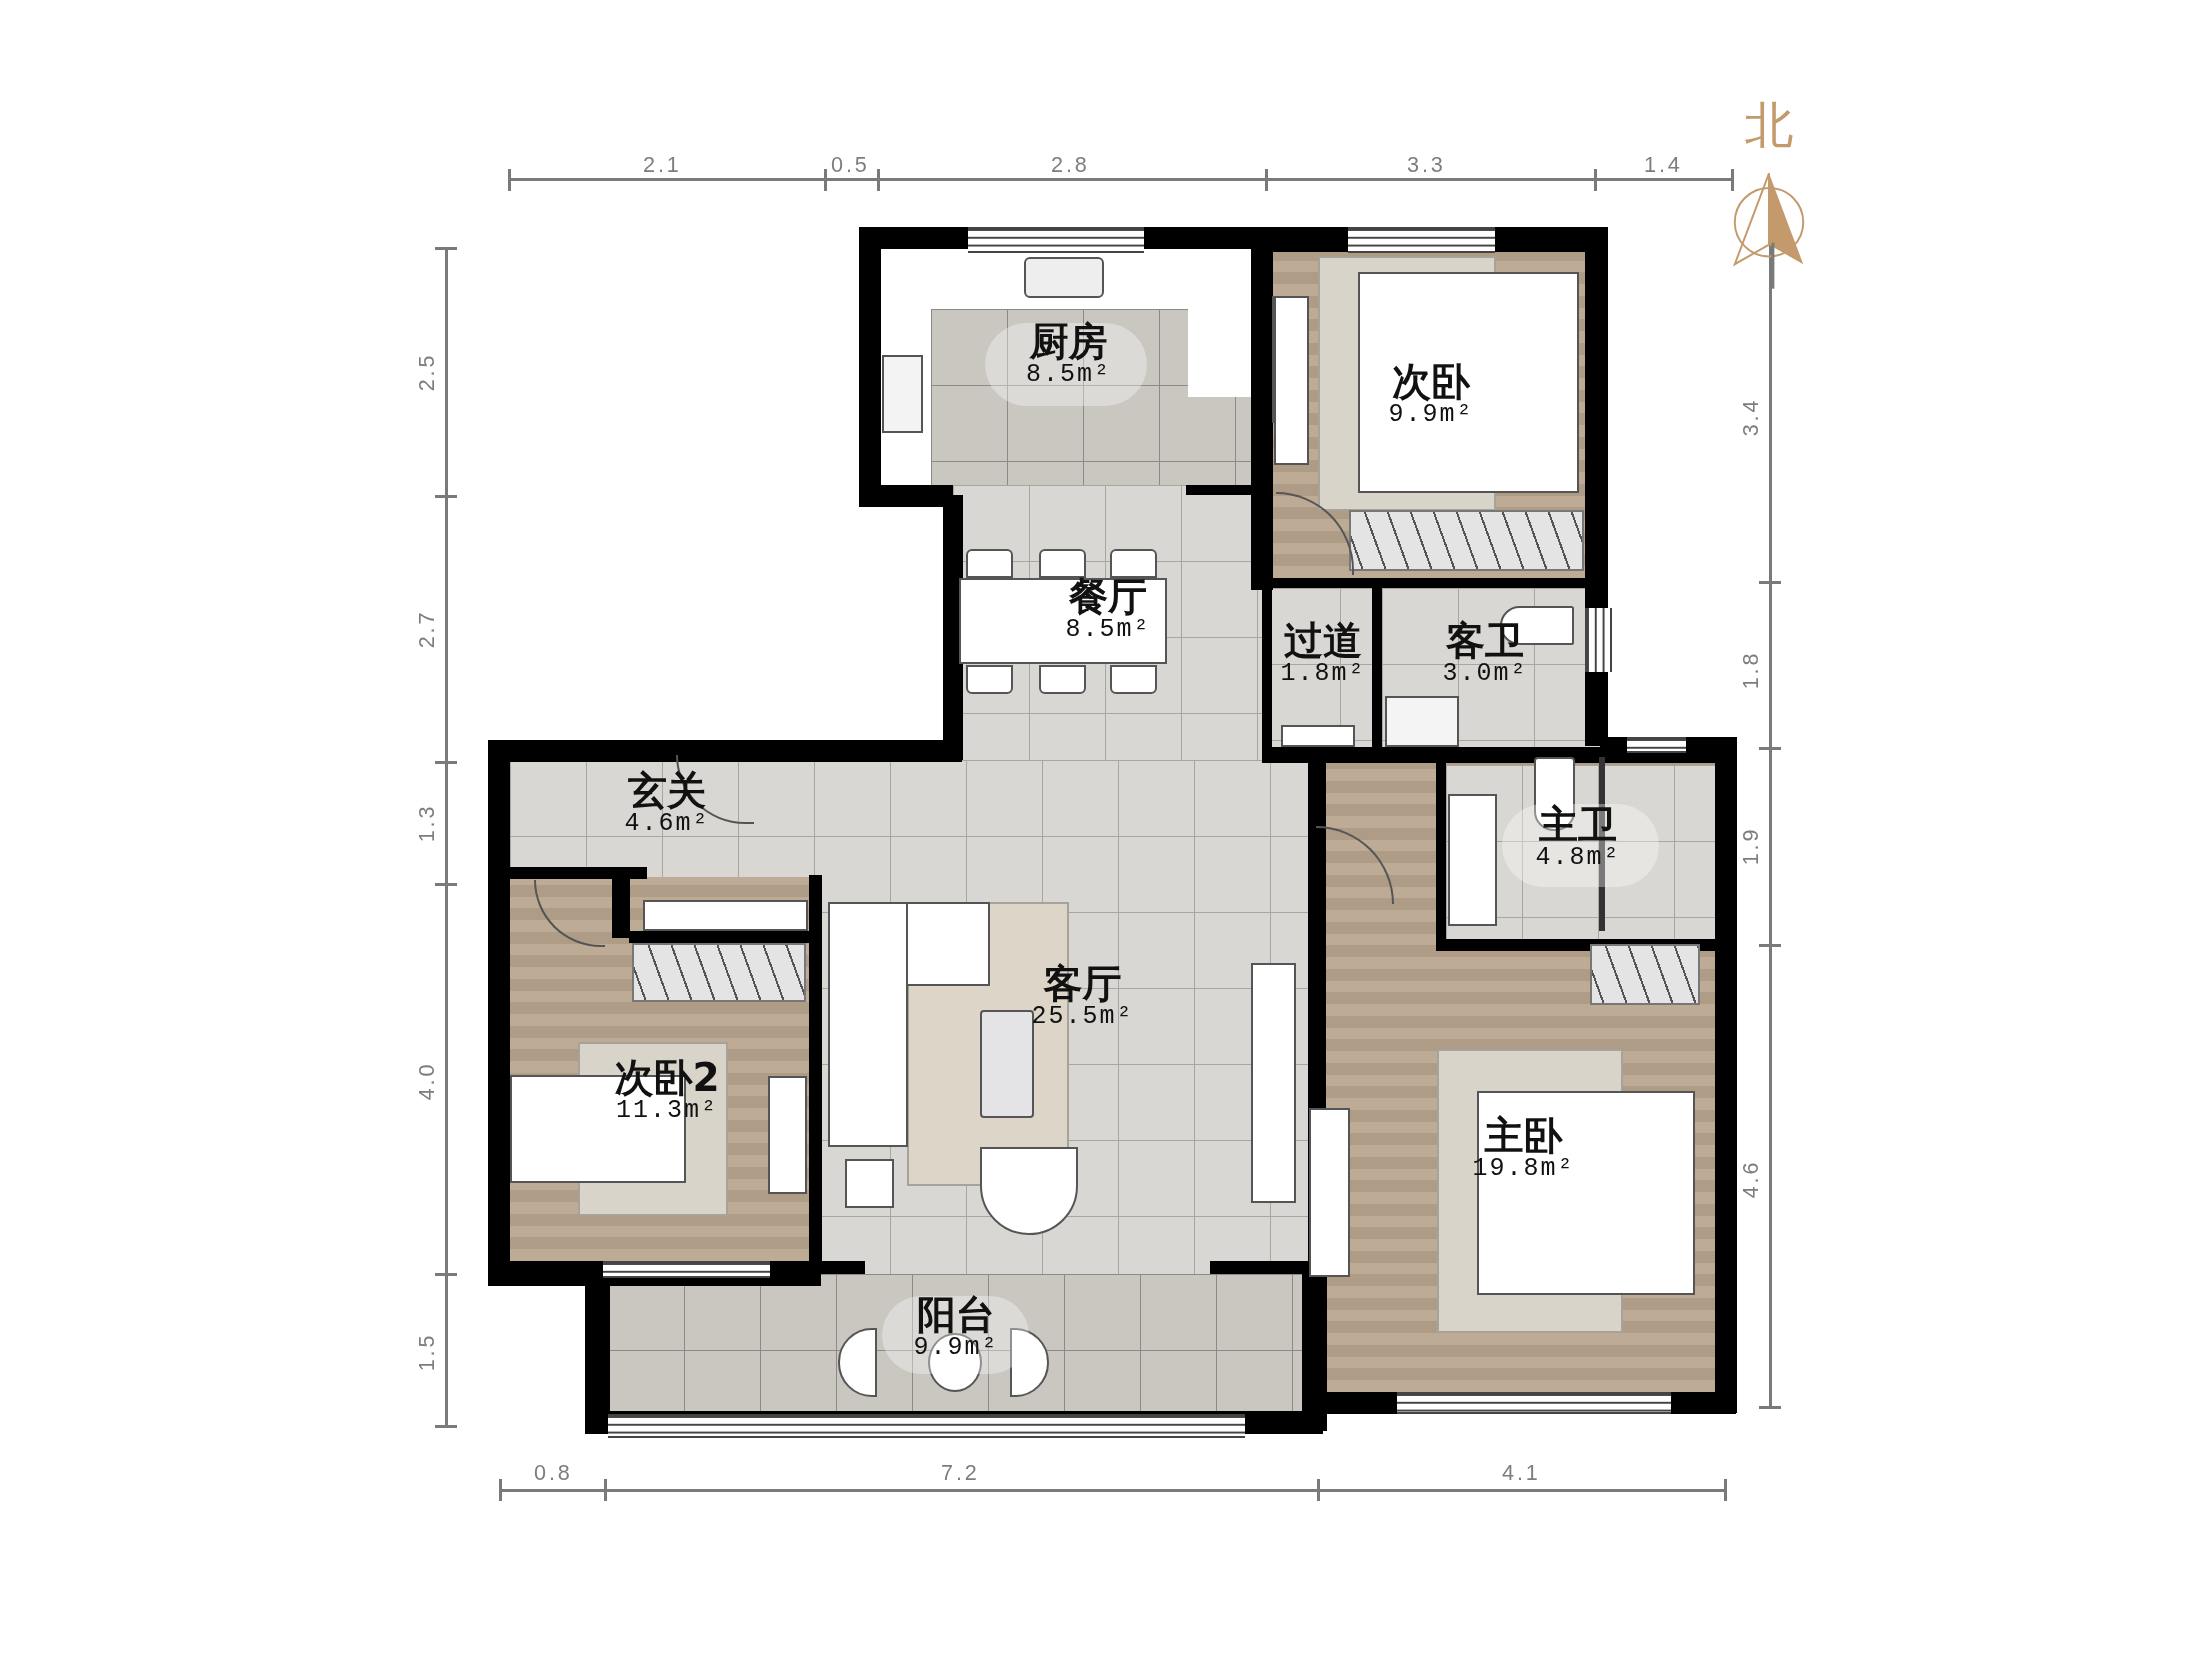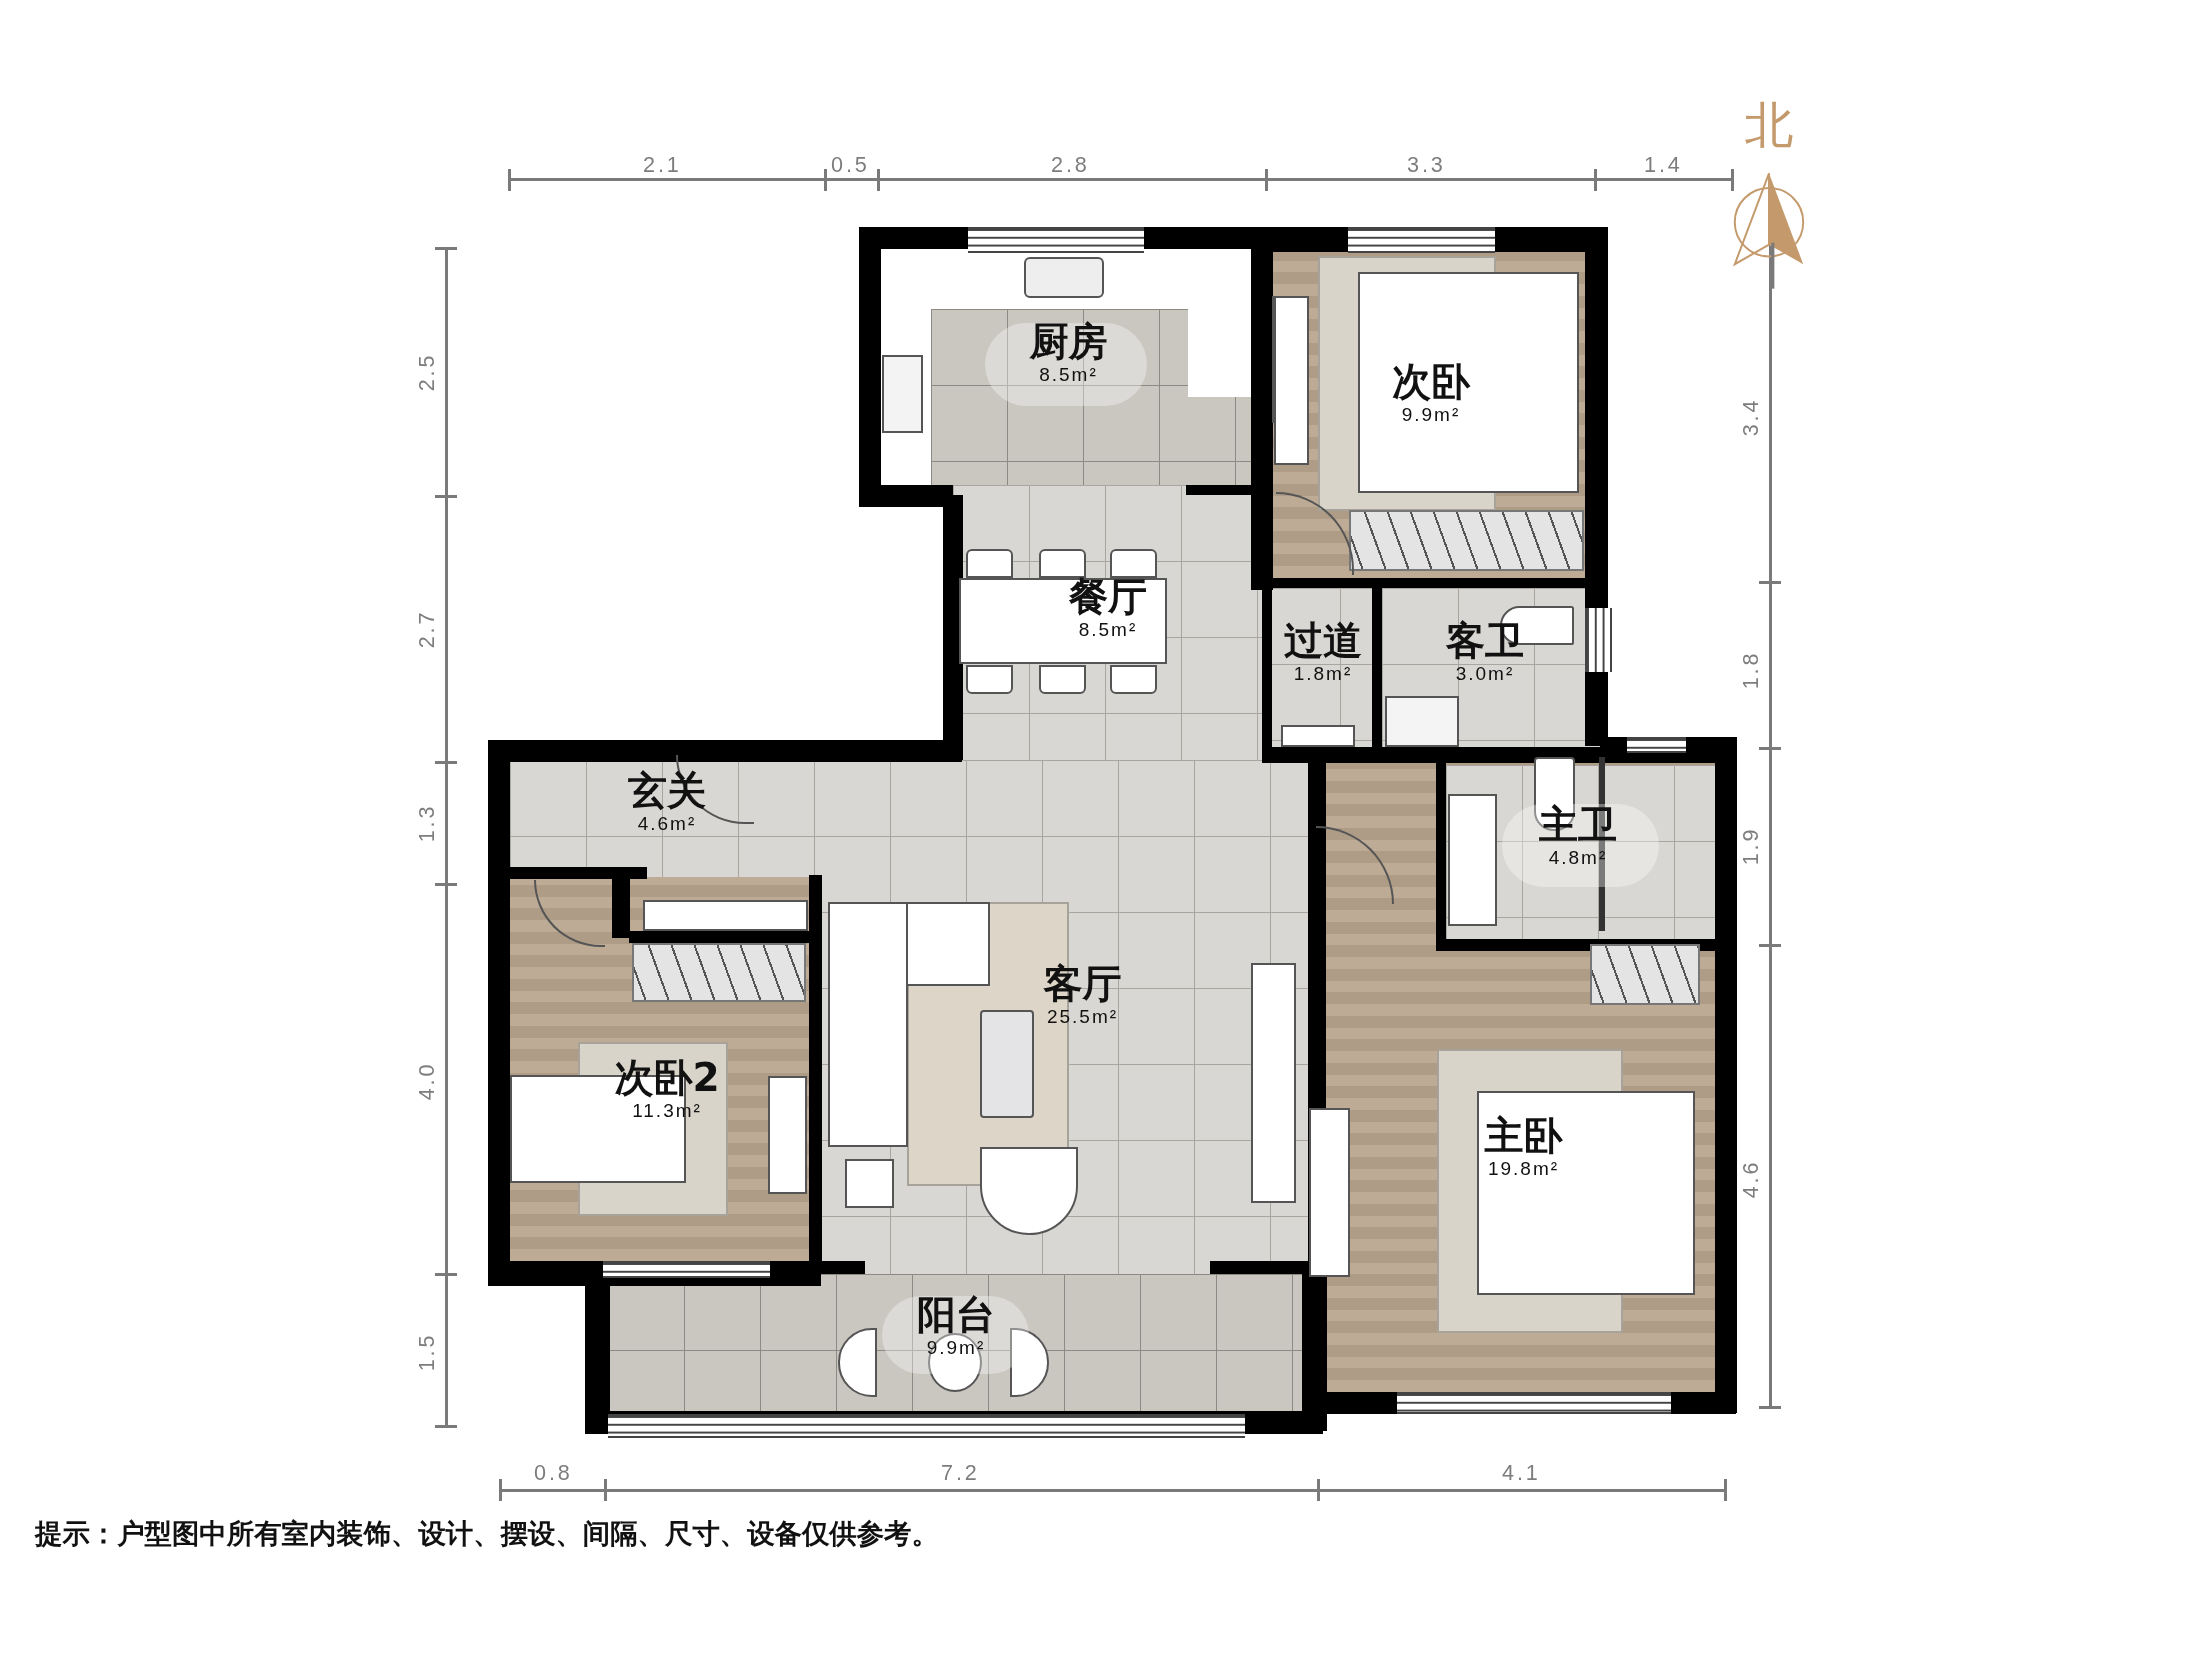--- a/index.html
+++ b/index.html
@@ -16,21 +16,21 @@
   .tile-dark{background-color:#cac6c0;
         background-image:linear-gradient(#8d8a85 1px,transparent 1px),linear-gradient(90deg,#8d8a85 1px,transparent 1px);
         background-size:76px 76px;}
   .wood{background-color:#b8a48d;
         background-image:repeating-linear-gradient(0deg,rgba(255,255,255,0.08) 0 11.8px,rgba(0,0,0,0.05) 11.8px 23.5px);}
   .window{position:absolute;background:#fff;
         background-image:linear-gradient(#444 2px,transparent 2px);background-size:100% 7.8px;border-top:2px solid #444;border-bottom:2px solid #444;}
   .window.v{background-image:linear-gradient(90deg,#444 2px,transparent 2px);background-size:7.8px 100%;border:none;border-left:2px solid #444;border-right:2px solid #444;}
   .room-label{position:absolute;text-align:center;color:#111;}
   .room-label .name{display:block;font-size:39px;font-weight:bold;line-height:37px;font-family:"DejaVu Sans",sans-serif;}
-  .room-label .area{display:block;font-size:19px;line-height:29px;letter-spacing:2px;font-family:Liberation Sans, sans-serif;}
+  .room-label .area{display:block;font-size:25px;line-height:29px;letter-spacing:2px;font-family:Liberation Mono, monospace;}
   .halo{position:absolute;background:rgba(255,255,255,0.35);border-radius:59px;}
   .furn{position:absolute;background:#fff;border:2px solid #555;box-sizing:border-box;}
   .rug{position:absolute;background:#d8d4ca;border:2px solid #a7a39a;box-sizing:border-box;}
   .wardrobe{position:absolute;background:#e4e4e4;border:2px solid #777;box-sizing:border-box;
         background-image:repeating-linear-gradient(70deg,transparent 0 9.8px,#555 9.8px 11.8px,transparent 11.8px 21.6px);}
   .door-arc{position:absolute;border:2px solid #555;box-sizing:border-box;}
   .footer{position:absolute;left:35px;font-size:27.4px;font-weight:bold;color:#111;line-height:39px;font-family:"DejaVu Sans",sans-serif;}
   .north{position:absolute;}
 </style>
 </head>
@@ -264,15 +264,14 @@
   <span class="name">主卧</span>
   <span class="area">19.8m²</span>
 </div>
 <div class="halo" style="left:882px;top:1296px;width:147px;height:78px;"></div>
 <div class="room-label" style="left:902px;top:1296px;width:108px;">
   <span class="name">阳台</span>
   <span class="area">9.9m²</span>
 </div>
 
 <div class="footer" style="top:1514px;">
-  <div>提示：户型图中所有室内装饰、设计、摆设、间隔、尺寸、设备仅供参考。</div>
 </div>
 
 
 </body></html>

